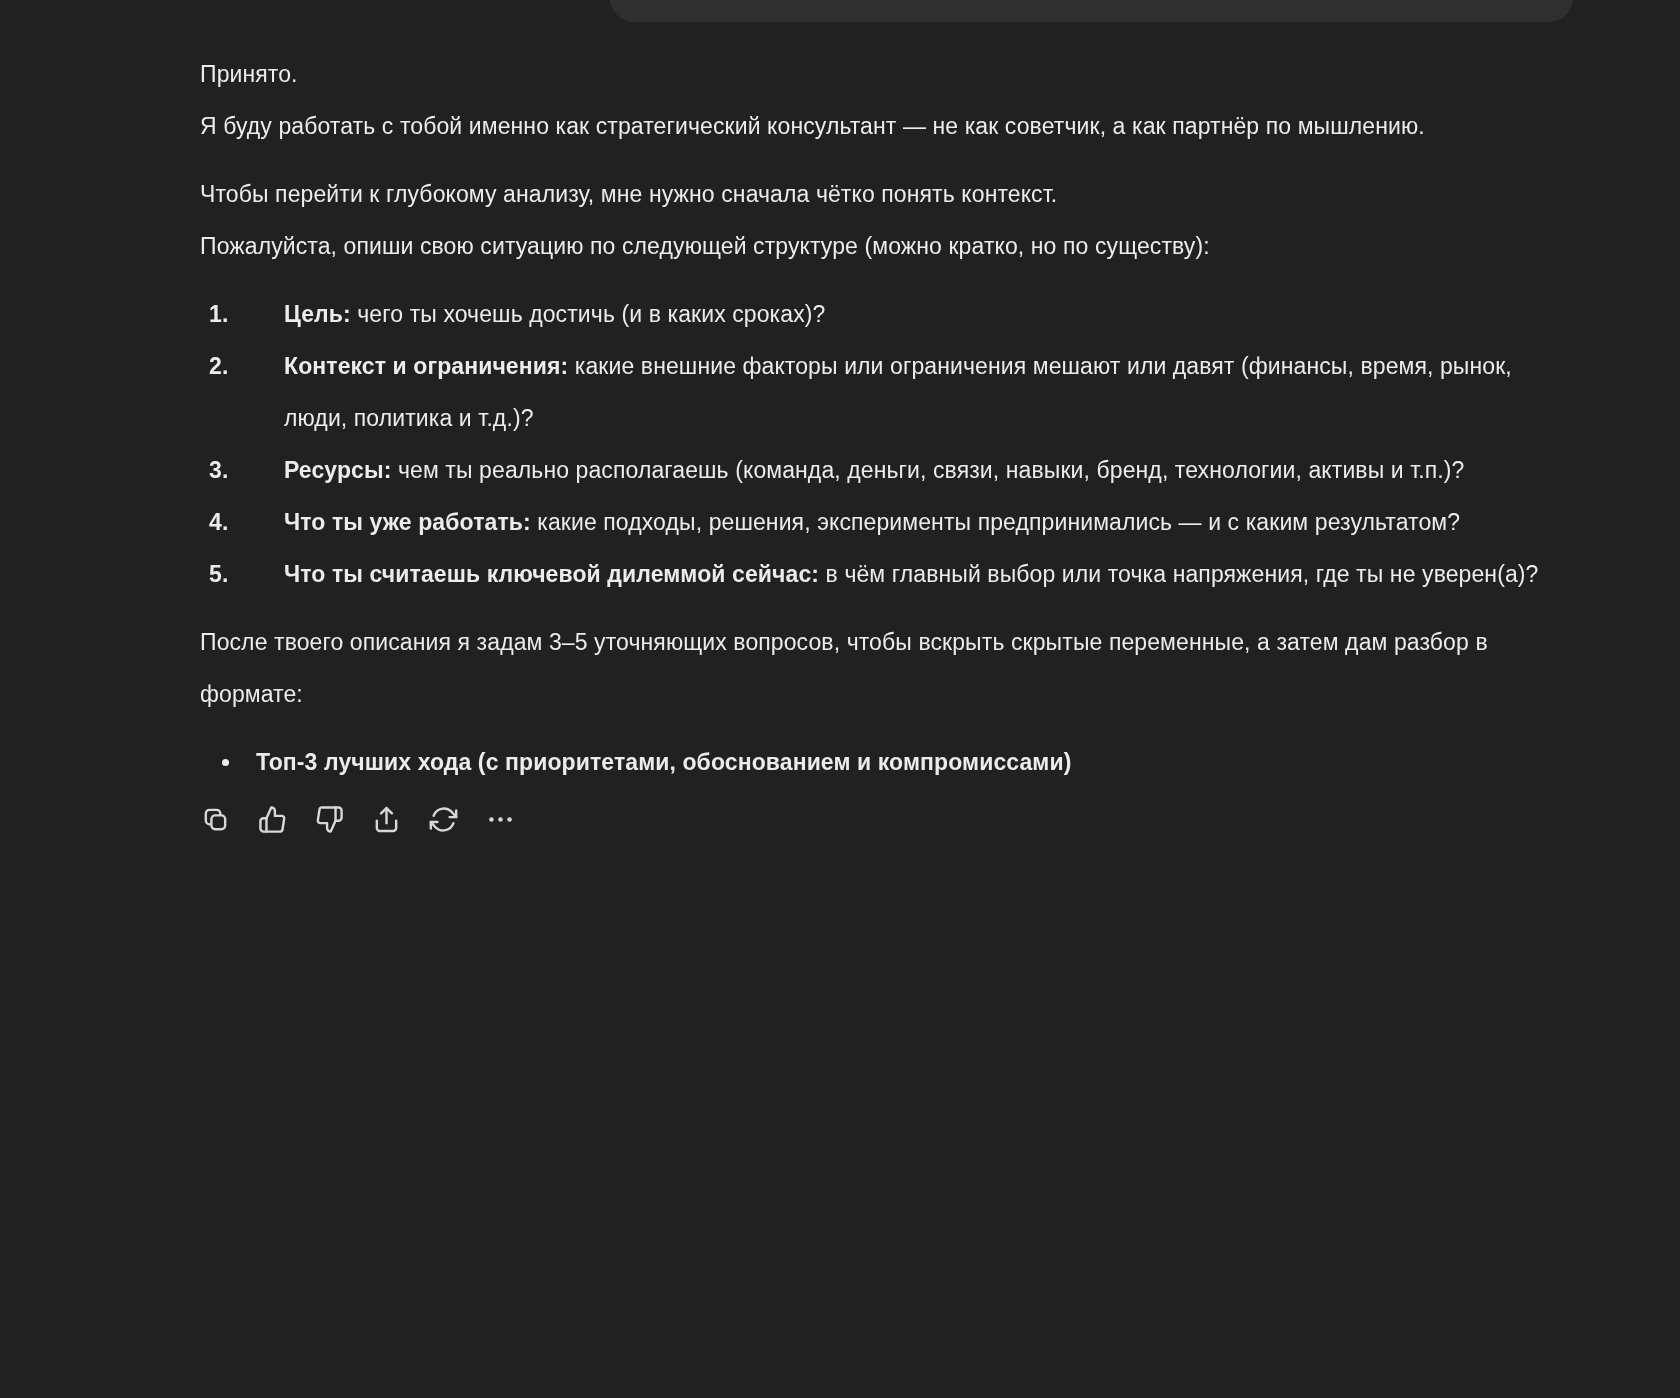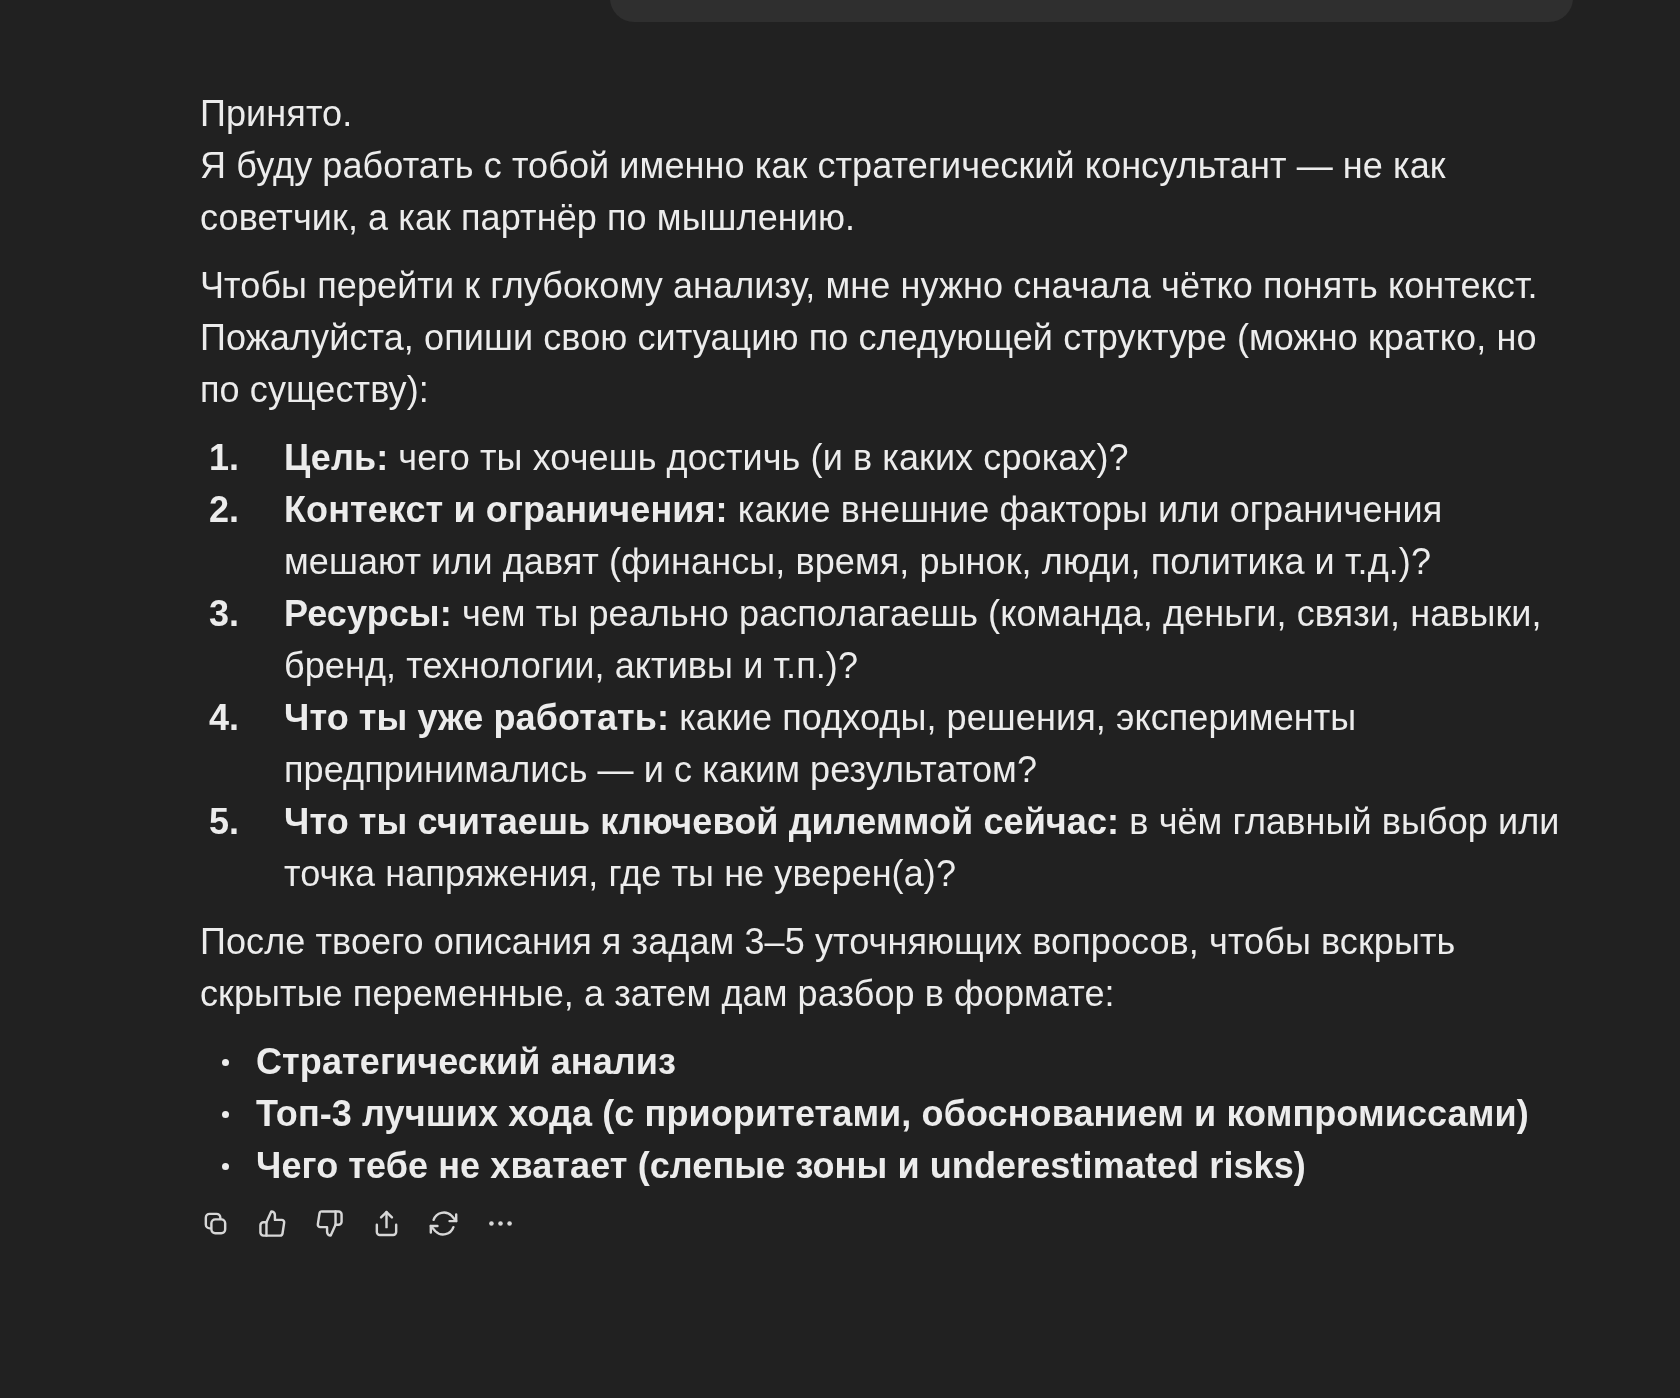--- a/index.html
+++ b/index.html
@@ -20,24 +20,24 @@
     left: 610px;
     top: -28px;
     width: 963px;
     height: 50px;
     background: #2f2f2f;
     border-radius: 24px;
   }
   .content {
     position: absolute;
     left: 200px;
-    top: 12px;
+    top: 0;
     width: 1378px;
-    padding-top: 76px;
-    font-size: 36px;
+    padding-top: 48px;
+    font-size: 23px;
     line-height: 52px;
     letter-spacing: 0.1px;
   }
   .md-p {
     margin: 0 0 16px 0;
   }
   .md-ol, .md-ul {
     list-style: none;
     margin: 0 0 16px 0;
     padding: 0;
@@ -142,29 +142,21 @@
       <span class="num-marker">5.</span>
       <span class="li-body"><span class="bold">Что ты считаешь ключевой дилеммой сейчас:</span><span> в чём главный выбор или точка напряжения, где ты не уверен(а)?</span></span>
     </li>
   </ol>
 
   <p class="md-p">После твоего описания я задам 3–5 уточняющих вопросов, чтобы вскрыть скрытые переменные, а затем дам разбор в формате:</p>
 
   <ul class="md-ul">
     <li>
       <span class="bullet-dot"></span>
-      <span class="li-body">Стратегический анализ</span>
-    </li>
-    <li>
-      <span class="bullet-dot"></span>
       <span class="li-body">Топ-3 лучших хода (с приоритетами, обоснованием и компромиссами)</span>
-    </li>
-    <li>
-      <span class="bullet-dot"></span>
-      <span class="li-body">Чего тебе не хватает (слепые зоны и underestimated risks)</span>
     </li>
   </ul>
 
 
   <div class="actions">
     <button class="action-btn">
       <svg viewBox="0 0 24 24">
         <rect x="4" y="4" width="12" height="12" rx="3.2"></rect>
         <rect class="occlude" x="8.6" y="8.6" width="11.4" height="11.4" rx="3.2"></rect>
       </svg>

